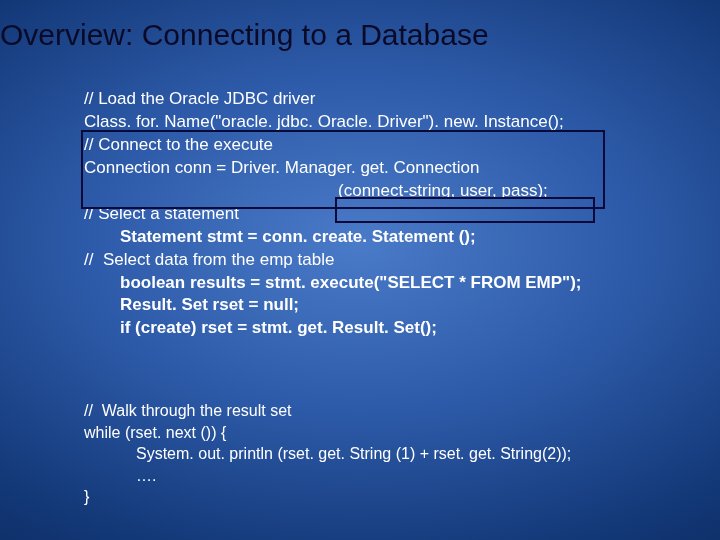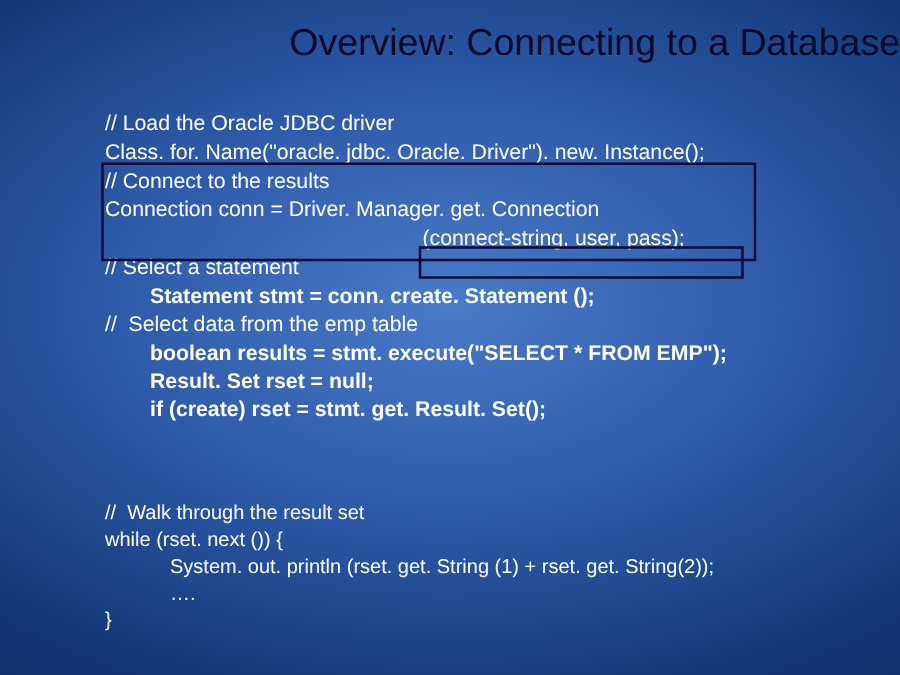--- a/index.html
+++ b/index.html
@@ -16,21 +16,21 @@
     background: radial-gradient(ellipse 110% 90% at 50% 45%, #4a7bc8 0%, #2d5aa8 35%, #143a7a 65%, #061d4a 100%);
     position: relative;
     box-sizing: border-box;
     color: #ffffff;
   }
   .title {
     position: absolute;
     top: 18px;
     left: 0;
     right: 0;
-    text-align: right;
+    text-align: left;
     font-family: Arial, sans-serif;
     font-size: 30px;
     color: #0a0a28;
     font-weight: normal;
   }
   .code-block {
     position: absolute;
     top: 88px;
     left: 84px;
     right: 36px;
@@ -87,21 +87,21 @@
 </head>
 <body>
 
 <div class="slide">
 
   <div class="title">Overview: Connecting to a Database</div>
 
   <div class="code-block">
     <div class="row">// Load the Oracle JDBC driver</div>
     <div class="row">Class. for. Name("oracle. jdbc. Oracle. Driver"). new. Instance();</div>
-    <div class="row">// Connect to the results</div>
+    <div class="row">// Connect to the execute</div>
     <div class="row">Connection conn = Driver. Manager. get. Connection</div>
     <div class="row param-row"><span>(</span><span class="it">connect-string</span><span>, </span><span class="it">user</span><span>, </span><span class="it">pass</span><span>);</span></div>
     <div class="row">// Select a statement</div>
     <div class="row indent">Statement stmt = conn. create. Statement ();</div>
     <div class="row">//  Select data from the emp table</div>
     <div class="row indent">boolean results = stmt. execute("SELECT * FROM EMP");</div>
     <div class="row indent">Result. Set rset = null;</div>
     <div class="row indent">if (create) rset = stmt. get. Result. Set();</div>
   </div>
 

